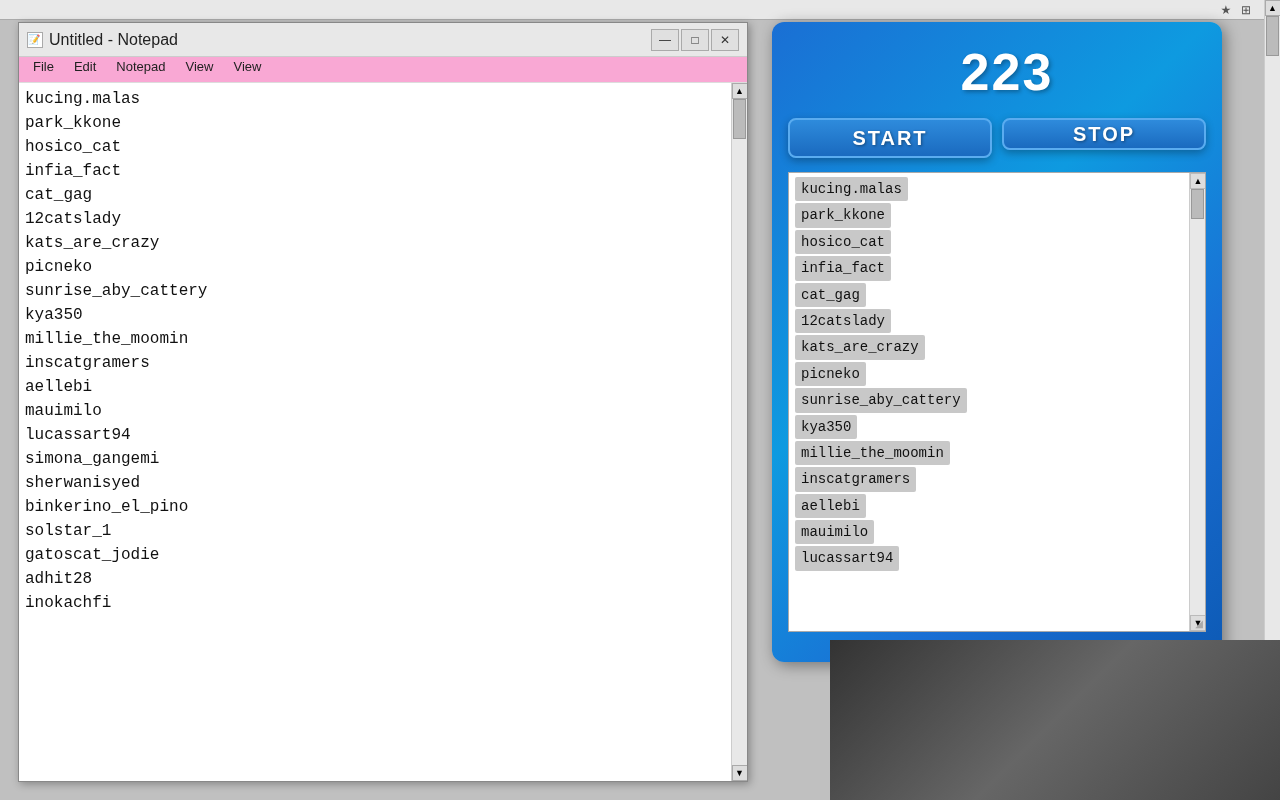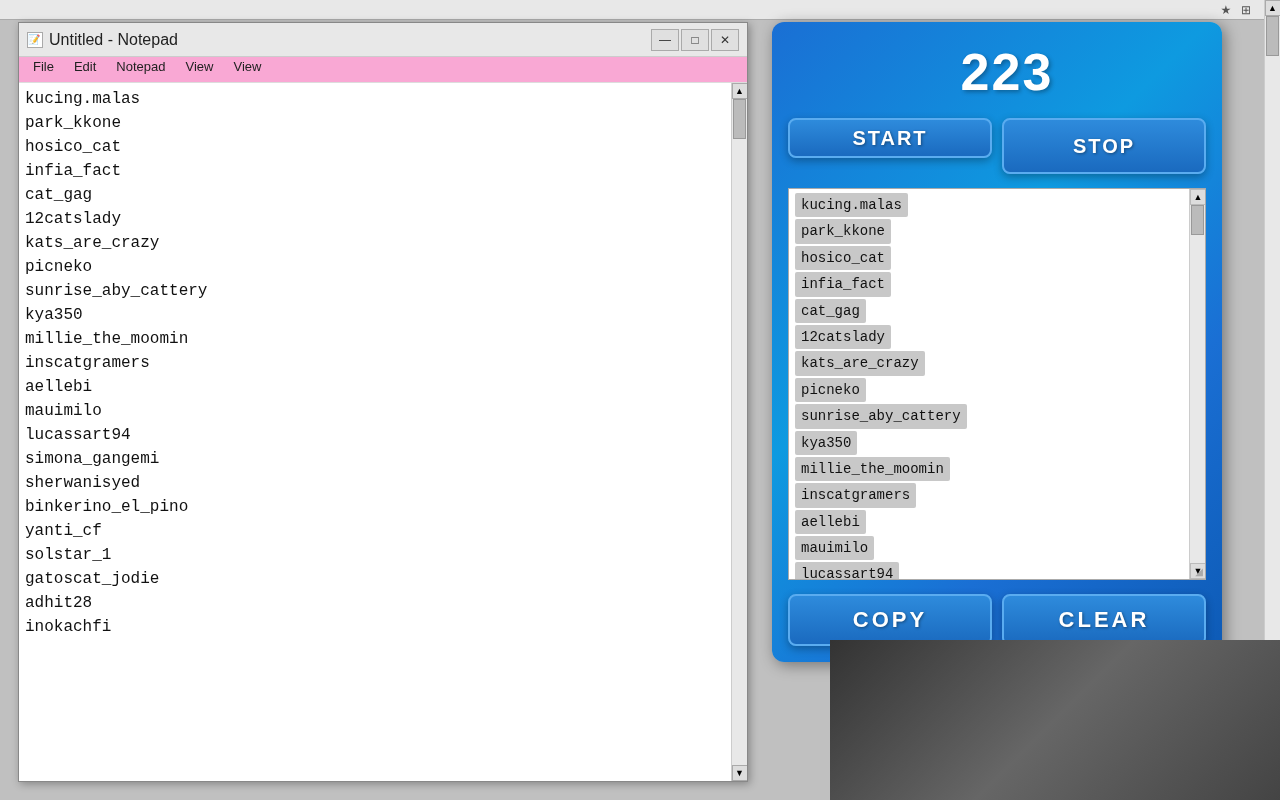--- a/index.html
+++ b/index.html
@@ -198,21 +198,21 @@
       color: #fff;
       font-size: 20px;
       font-weight: 800;
       letter-spacing: 2px;
       cursor: pointer;
       text-shadow: 1px 1px 3px rgba(0,0,0,0.4);
       box-shadow: 0 3px 8px rgba(0,0,0,0.3);
     }
     .app-btn-stop {
       flex: 1;
-      height: 56px;
+      height: 32px;
       background: linear-gradient(180deg, #2e8bdc 0%, #1a6abf 100%);
       border: 2px solid #5aacf0;
       border-radius: 8px;
       color: #fff;
       font-size: 20px;
       font-weight: 800;
       letter-spacing: 2px;
       cursor: pointer;
       text-shadow: 1px 1px 3px rgba(0,0,0,0.4);
       box-shadow: 0 3px 8px rgba(0,0,0,0.3);
@@ -402,21 +402,20 @@
         <div>sunrise_aby_cattery</div>
         <div>kya350</div>
         <div>millie_the_moomin</div>
         <div>inscatgramers</div>
         <div>aellebi</div>
         <div>mauimilo</div>
         <div>lucassart94</div>
         <div>simona_gangemi</div>
         <div>sherwanisyed</div>
         <div>binkerino_el_pino</div>
-        <div>yanti_cf</div>
         <div>solstar_1</div>
         <div>gatoscat_jodie</div>
         <div>adhit28</div>
         <div>inokachfi</div>
       </div>
     <div class="notepad-scrollbar">
       <div class="scroll-arrow">▲</div>
       <div class="scroll-track">
         <div class="scroll-thumb"></div>
       </div>
@@ -454,21 +453,17 @@
     <div class="app-list-scrollbar">
       <div class="app-scroll-arrow">▲</div>
       <div class="app-scroll-track">
         <div class="app-scroll-thumb"></div>
       </div>
       <div class="app-scroll-arrow">▼</div>
     </div>
     <div class="app-resize-handle">◢</div>
   </div>
 
-  <div class="app-bottom-row">
-    <button class="app-btn-copy">COPY</button>
-    <button class="app-btn-clear">CLEAR</button>
-  </div>
 </div>
 
 <div class="bottom-area">
   <div class="bottom-thumb"></div>
 </div>
 
 </body></html>

